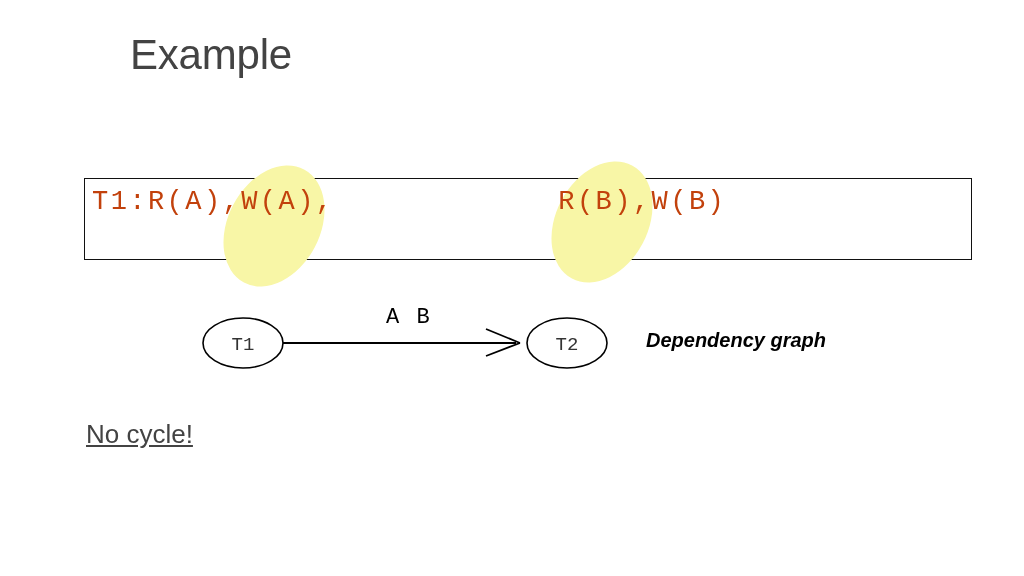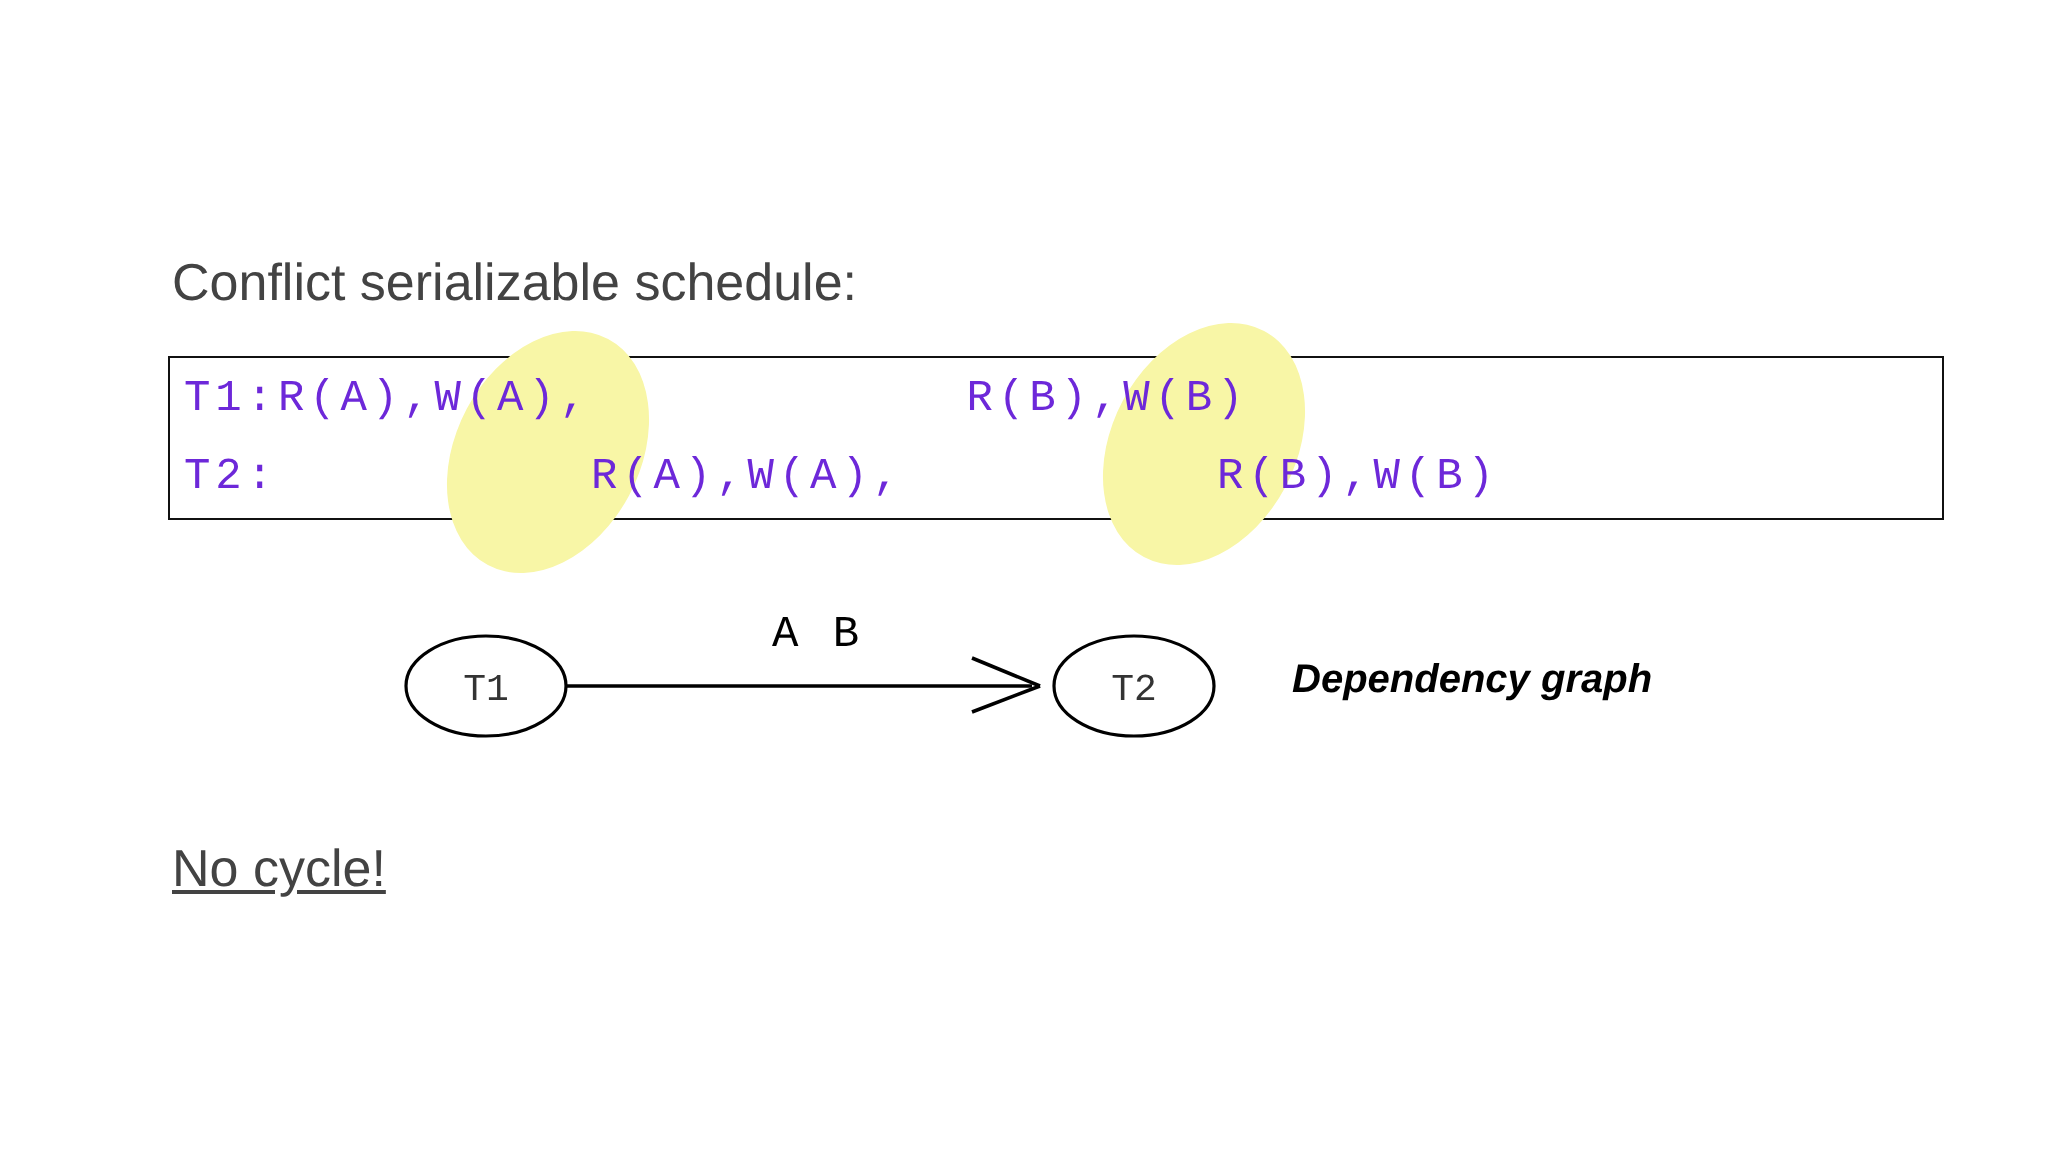--- a/index.html
+++ b/index.html
@@ -79,23 +79,23 @@
     top: 158px;
     width: 92px;
     height: 128px;
     transform: rotate(28deg);
   }
 
   .sched-text {
     position: absolute;
     z-index: 2;
     font-family: "Liberation Mono", monospace;
-    font-size: 22px;
+    font-size: 27px;
     line-height: 1;
-    color: #6d28d9;
+    color: #c2410c;
     white-space: pre;
     letter-spacing: 2.45px;
   }
   .sched-text.row1 { left: 92px; top: 189px; }
   .sched-text.row2 { left: 92px; top: 228px; }
 
   
   .graph {
     position: absolute;
     left: 190px;
@@ -131,30 +131,29 @@
     font-weight: 700;
     color: #000000;
     white-space: pre;
   }
 </style>
 </head>
 <body>
 
 <div class="slide">
 
+  <div class="slide-title">Example</div>
 
-  <div class="body-line lead">Conflict serializable schedule:</div>
 
   <div class="highlight h1"></div>
   <div class="highlight h2"></div>
 
   <div class="schedule-box"></div>
 
   <div class="sched-text row1">T1:R(A),W(A),            R(B),W(B)</div>
-  <div class="sched-text row2">T2:          R(A),W(A),          R(B),W(B)</div>
 
   <div class="graph">
     <svg width="450" height="90" viewBox="0 0 450 90">
 
       <line x1="93" y1="47" x2="326" y2="47" stroke="#000000" stroke-width="1.8"></line>
 
       <line x1="296" y1="33" x2="330" y2="47" stroke="#000000" stroke-width="1.8"></line>
       <line x1="296" y1="60" x2="330" y2="47" stroke="#000000" stroke-width="1.8"></line>
 
       <ellipse cx="53" cy="47" rx="40" ry="25" fill="#ffffff" stroke="#000000" stroke-width="1.6"></ellipse>

